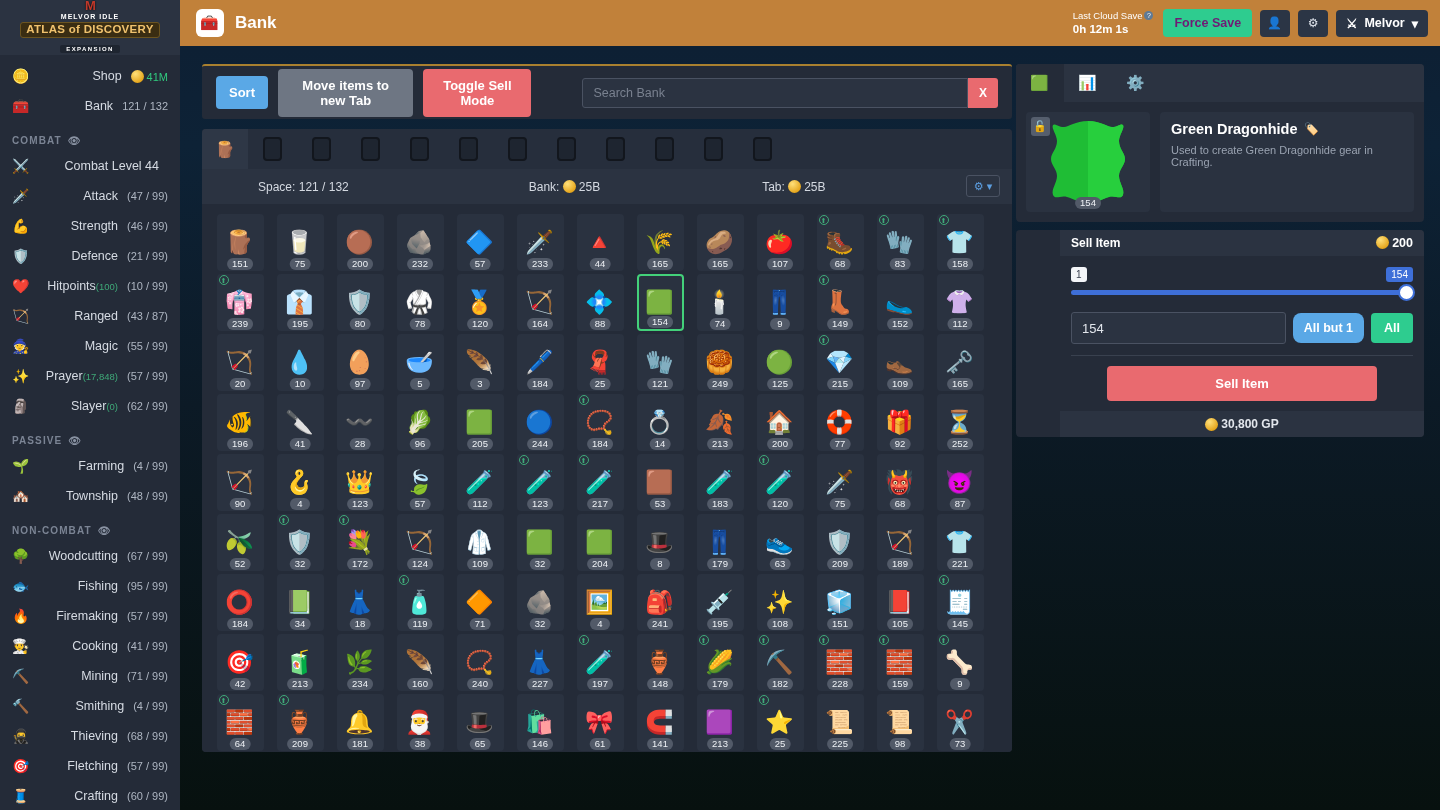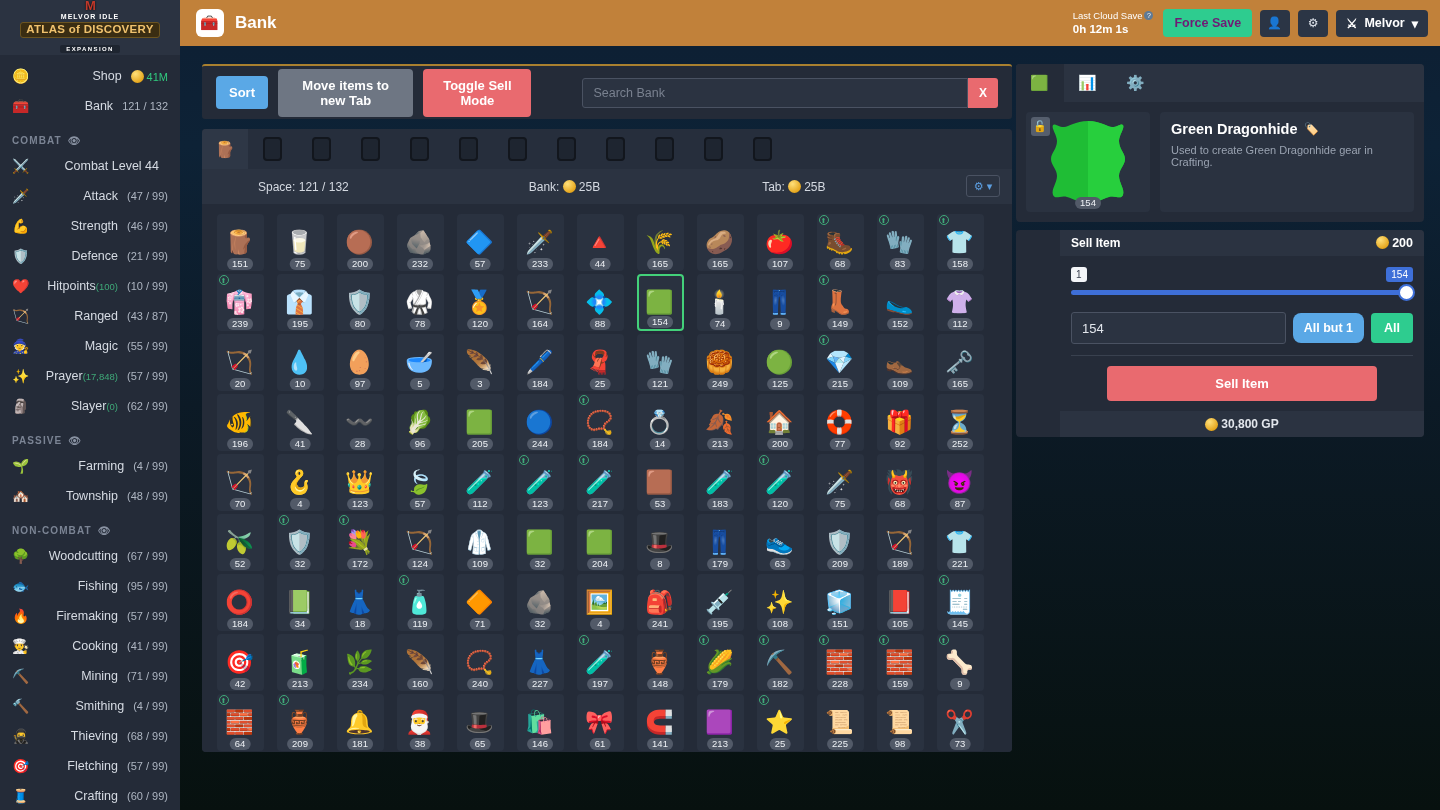--- a/index.html
+++ b/index.html
@@ -809,21 +809,21 @@
                   </div>
                   <div class="cell">
                     <div class="slot">
                       <span>⏳</span>
                       <span class="qty">252</span>
                     </div>
                   </div>
                   <div class="cell">
                     <div class="slot">
                       <span>🏹</span>
-                      <span class="qty">70</span>
+                      <span class="qty">90</span>
                     </div>
                   </div>
                   <div class="cell">
                     <div class="slot">
                       <span>🪝</span>
                       <span class="qty">4</span>
                     </div>
                   </div>
                   <div class="cell">
                     <div class="slot">

